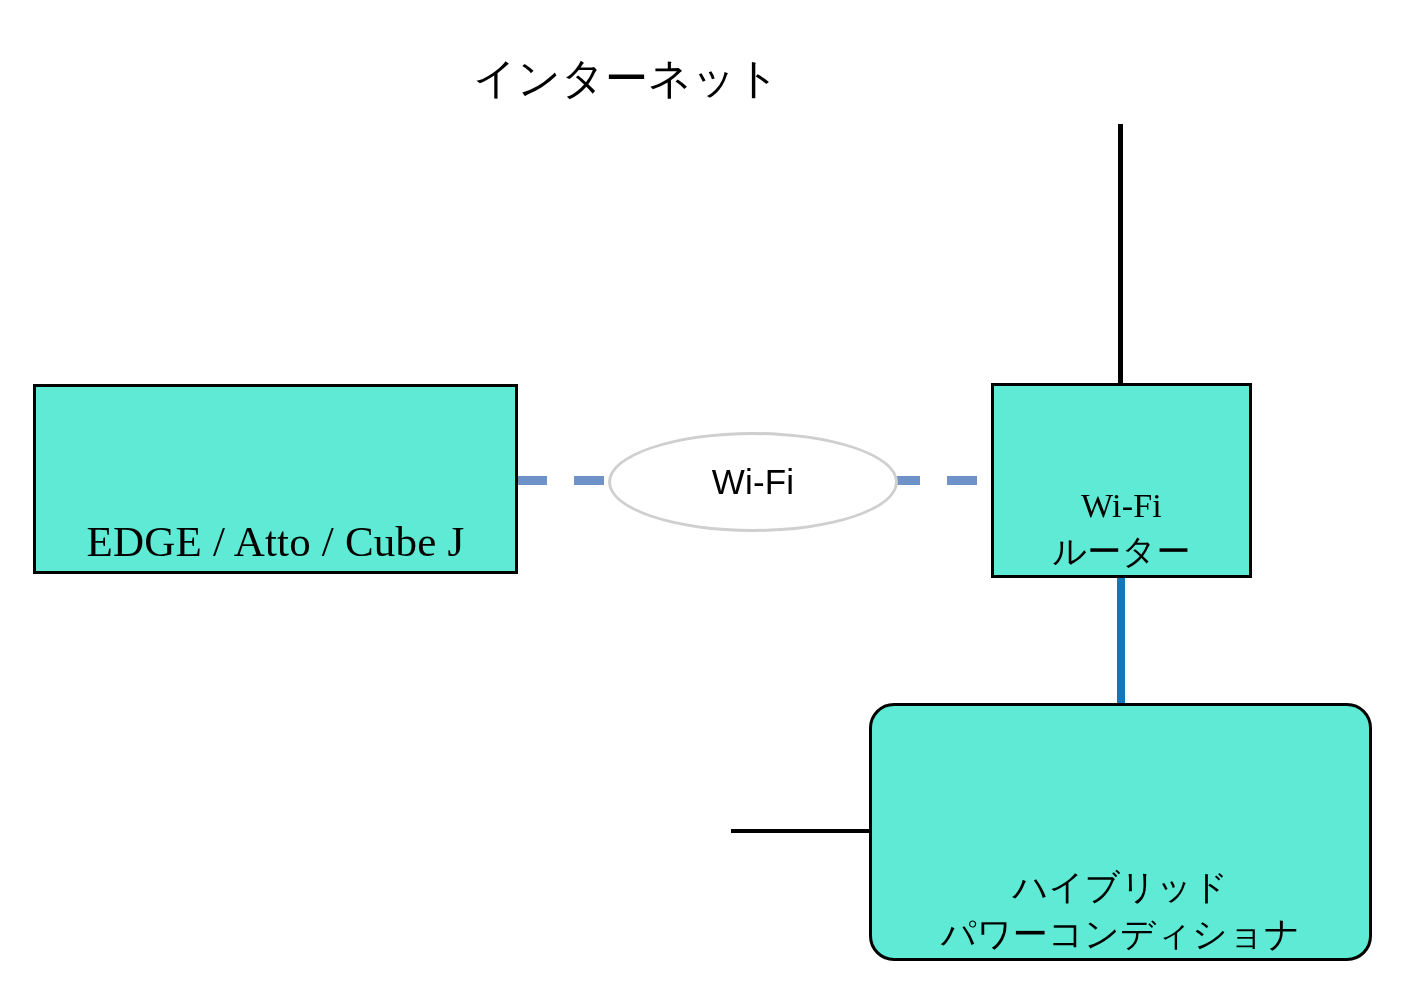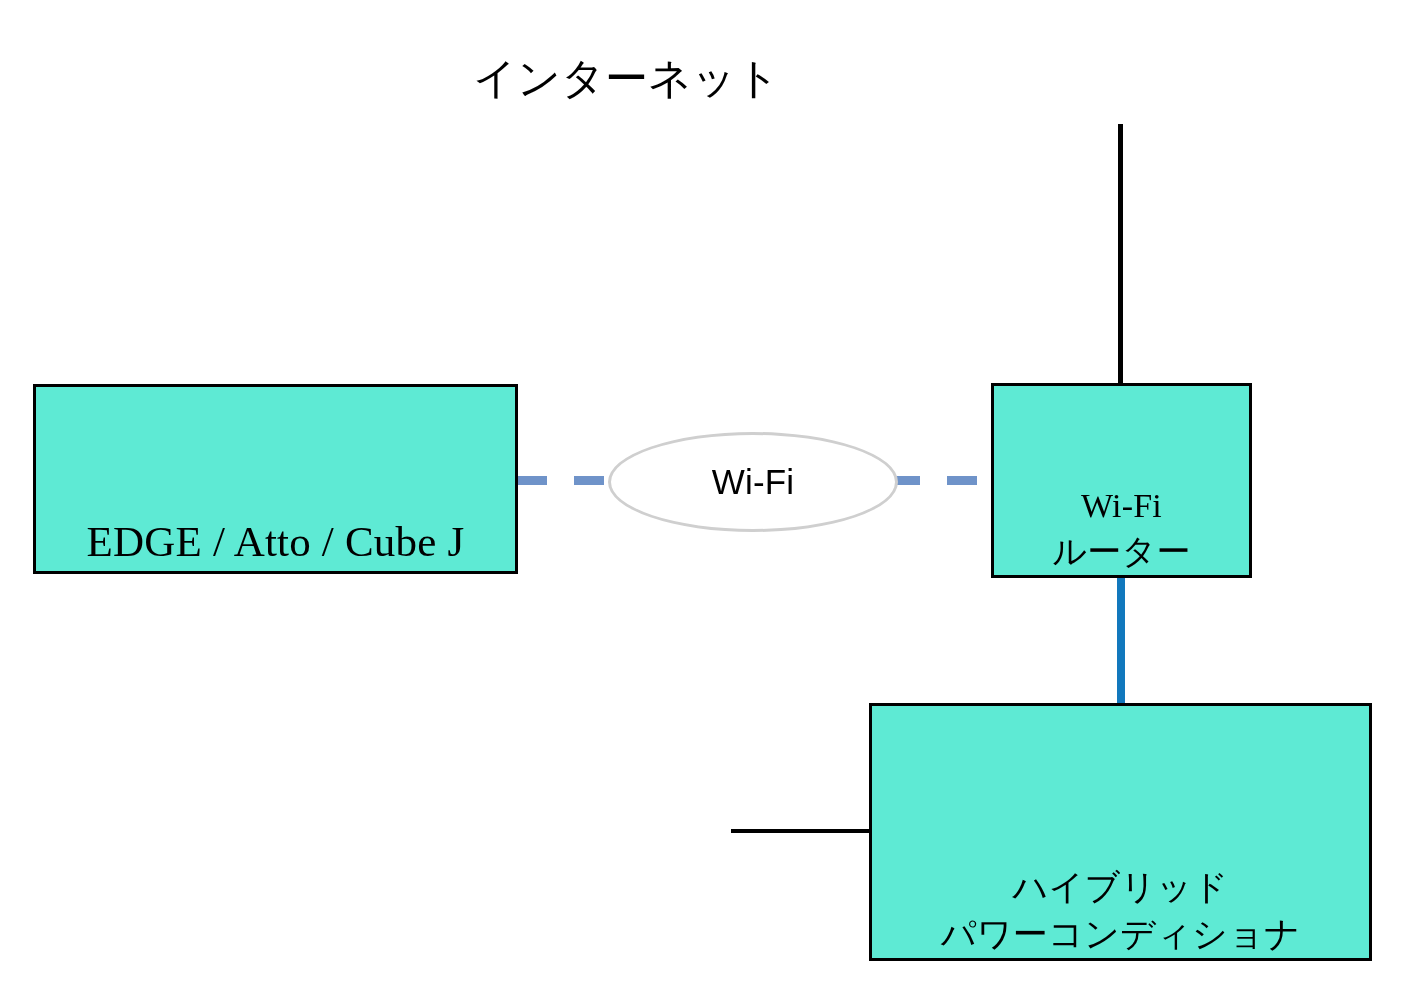--- a/index.html
+++ b/index.html
@@ -67,20 +67,21 @@
   }
   #box-battery .node-label {
     font-size: 35px;
   }
 
   #box-conditioner {
     left: 869px;
     top: 703px;
     width: 503px;
     height: 258px;
+    border-radius: 25px;
   }
   #box-conditioner .node-label {
     font-size: 35px;
   }
 
   
   .free-text {
     position: absolute;
     color: #000000;
     z-index: 3;

